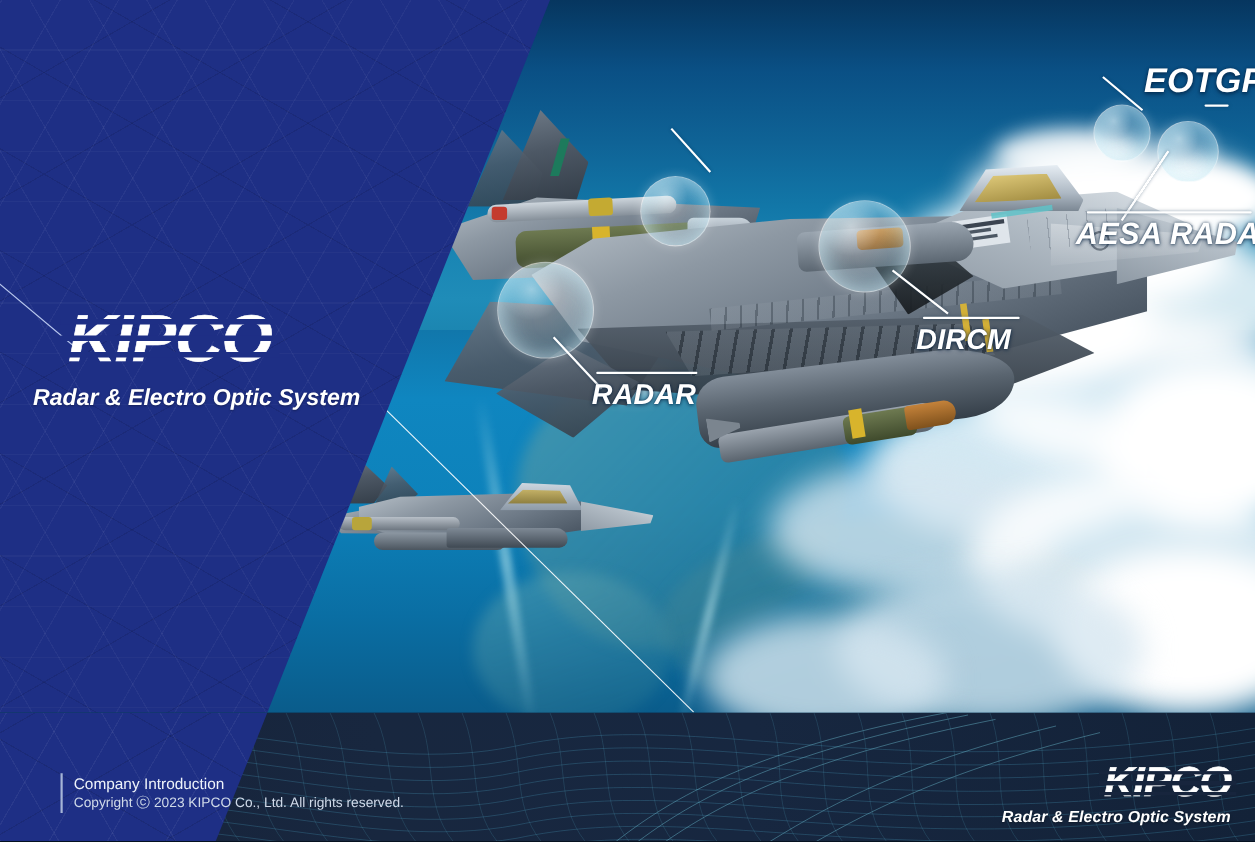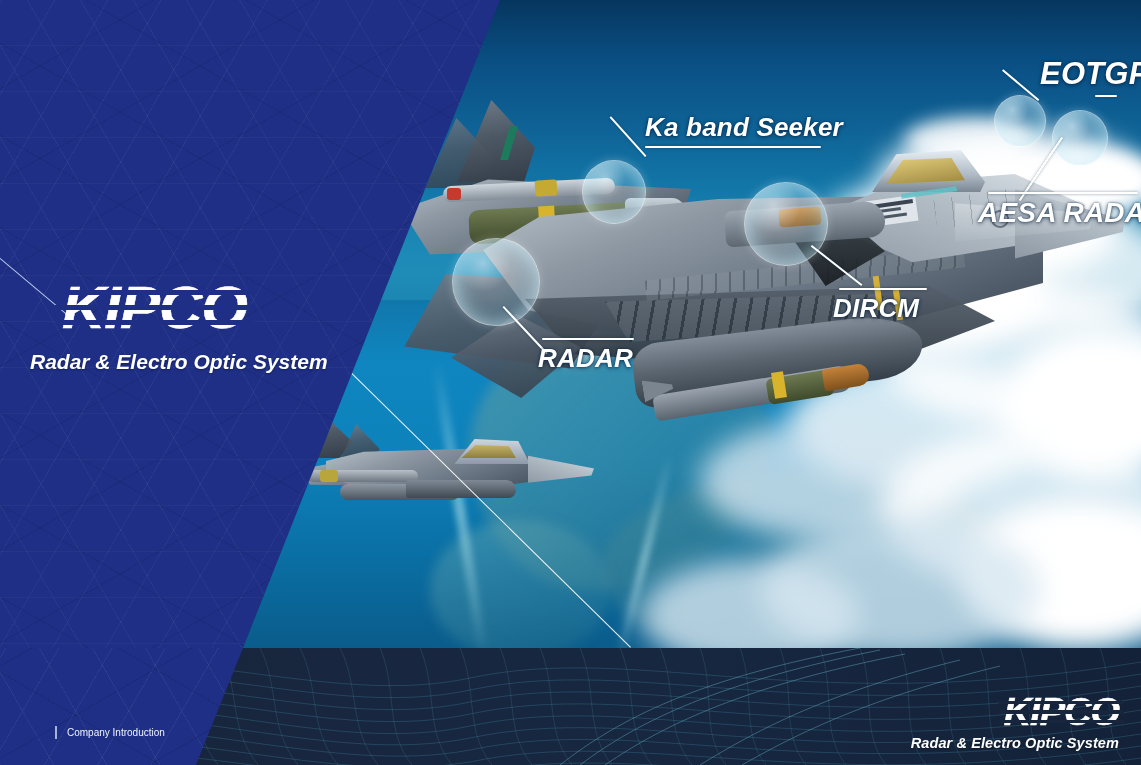--- a/index.html
+++ b/index.html
@@ -185,21 +185,21 @@
       repeating-linear-gradient(-30deg, rgba(0,0,0,.10) 0 1px, transparent 1px 80px);
   }
 
   .footer-left{
     position:absolute;left:55px;bottom:26px;
     padding-left:10px;
     border-left:2px solid rgba(200,215,235,.8);
     color:#dfe7f2;
     line-height:1.35;
   }
-  .footer-left .l1{font-size:10px;color:#eef3fa;}
+  .footer-left .l1{font-size:14px;color:#eef3fa;}
   .footer-left .l2{font-size:12.5px;color:#cfd9e8;}
 
   .footer-logo{
     position:absolute;right:22px;bottom:14px;text-align:right;
   }
   .footer-logo .kipco-wm .slash{background:#17253d;}
   .footer-logo .tagline{font-size:14.5px;margin-top:4px;letter-spacing:.1px;}
 
 </style>
 </head>
@@ -391,24 +391,20 @@
     <div class="callout" style="left:1040px;top:58px;">
       <div class="lbl" style="font-size:31px;">EOTGP</div>
       <div class="bar" style="width:22px;margin-left:55px;margin-top:6px;"></div>
     </div>
 
     <div class="callout" style="left:978px;top:192px;">
       <div class="bar" style="width:150px;margin-left:10px;margin-bottom:5px;"></div>
       <div class="lbl" style="font-size:28px;">AESA RADAR</div>
     </div>
 
-    <div class="callout" style="left:645px;top:114px;">
-      <div class="lbl" style="font-size:26px;">Ka band Seeker</div>
-      <div class="bar" style="width:176px;margin-top:6px;"></div>
-    </div>
 
     <div class="callout" style="left:833px;top:288px;">
       <div class="bar" style="width:88px;margin-left:6px;margin-bottom:5px;"></div>
       <div class="lbl" style="font-size:26px;">DIRCM</div>
     </div>
 
     <div class="callout" style="left:538px;top:338px;">
       <div class="bar" style="width:92px;margin-left:4px;margin-bottom:5px;"></div>
       <div class="lbl" style="font-size:26px;">RADAR</div>
     </div>
@@ -486,20 +482,21 @@
         </g>
       </svg>
     </div>
 
     <div class="navywedge">
       <div class="lattice2"></div>
     </div>
 
     <div class="footer-left">
       <div class="l1">Company Introduction</div>
+      <div class="l2">Copyright ⓒ 2023 KIPCO Co., Ltd. All rights reserved.</div>
     </div>
 
     <div class="footer-logo">
       <div class="kipco-wm" style="font-size:38px;">
         <span>KIPCO</span>
         <span class="slash" style="top:20%;height:3.5px;"></span>
         <span class="slash" style="top:45%;height:3.5px;"></span>
         <span class="slash" style="top:70%;height:3.5px;"></span>
       </div>
       <div class="tagline">Radar &amp; Electro Optic System</div>

